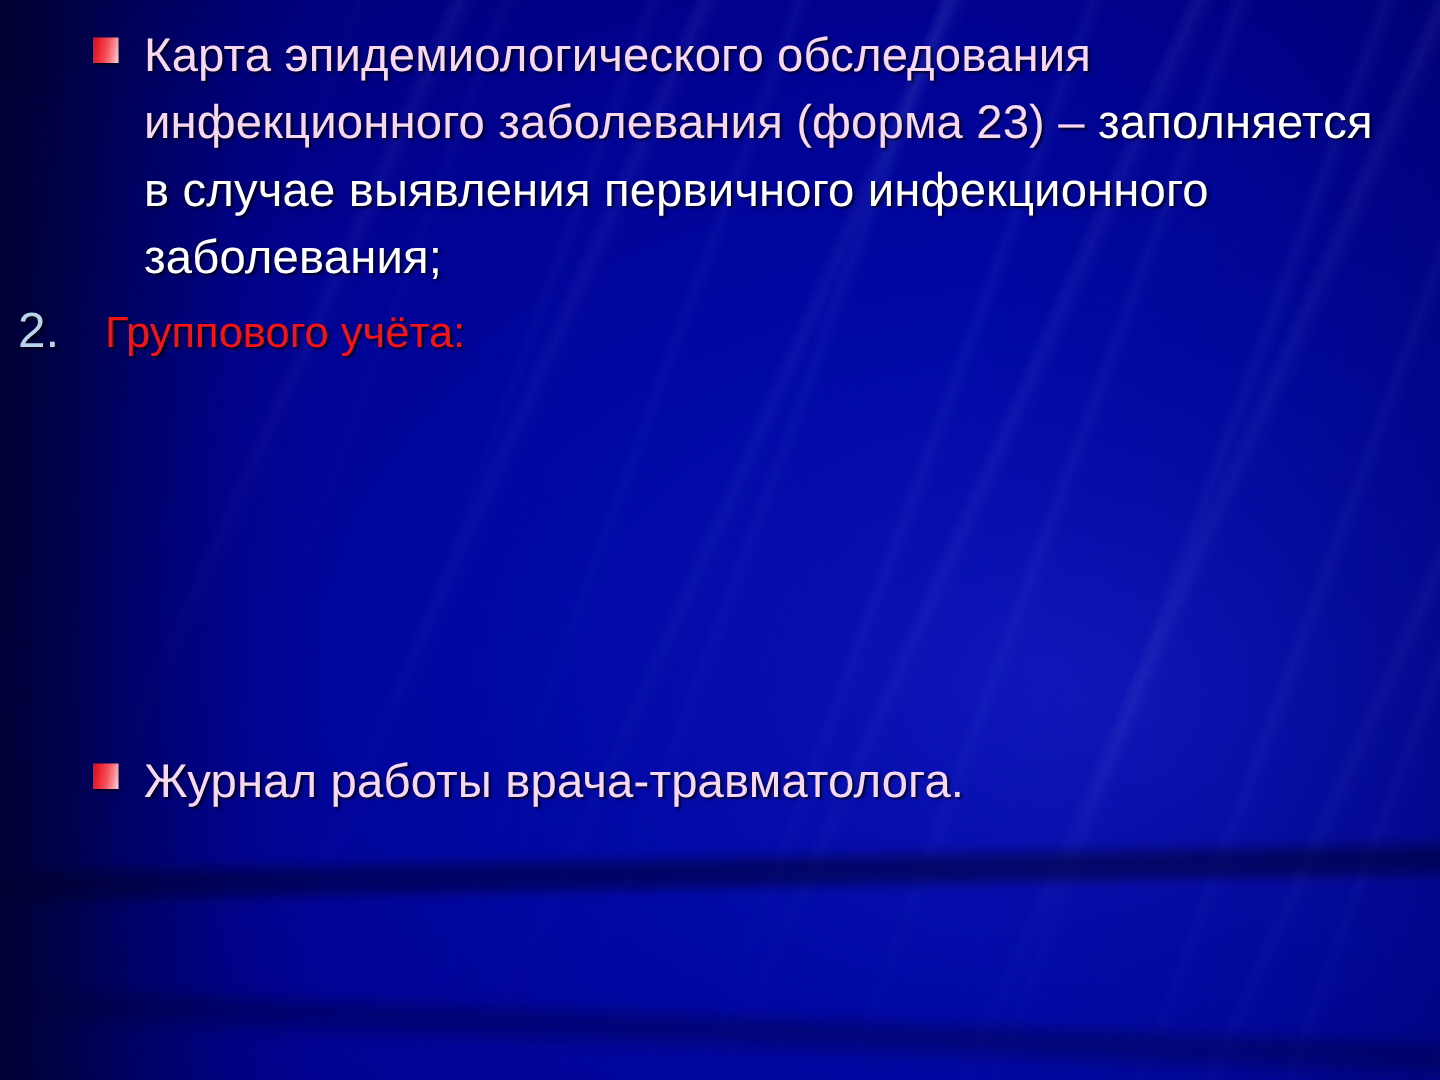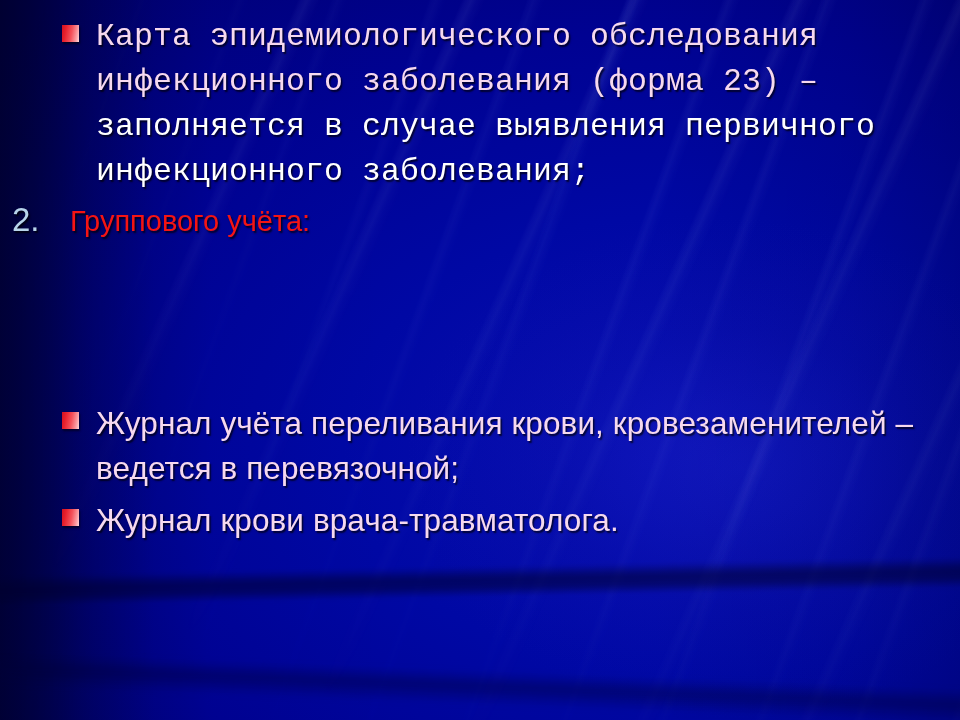--- a/index.html
+++ b/index.html
@@ -166,21 +166,21 @@
     width: 58px;
   }
   .num-text {
     color: #f51414;
     font-size: 29px;
     line-height: 44px;
     text-shadow: 1.5px 1.5px 1.8px rgba(0,0,0,0.75);
   }
 
   
-  #b1 { left: 62px;  top: 14px;  width: 860px; font-family: Liberation Mono, monospace; }
+  #b1 { left: 62px;  top: 14px;  width: 860px; }
   #n2 { left: 12px;  top: 198px; width: 880px; }
   #b2 { left: 62px;  top: 256px; width: 830px; }
   #b3 { left: 62px;  top: 401px; width: 860px; }
   #b4 { left: 62px;  top: 498px; width: 860px; }
 </style>
 </head>
 <body>
 
 <div id="slide">
 
@@ -199,24 +199,20 @@
       <div class="bullet-marker"></div>
       <div class="bullet-text"><span class="line-pink">Карта эпидемиологического обследования</span> <span class="line-pink">инфекционного заболевания (форма 23) –</span> <span class="line-white">заполняется в случае выявления первичного</span> <span class="line-white">инфекционного заболевания;</span></div>
     </div>
 
     <div class="num-block" id="n2">
       <div class="num-label">2.</div>
       <div class="num-text">Группового учёта:</div>
     </div>
 
 
-    <div class="block" id="b3">
-      <div class="bullet-marker"></div>
-      <div class="bullet-text"><span class="line-pink">Журнал учёта переливания крови,</span> <span class="line-pink">кровезаменителей – ведется в перевязочной;</span></div>
-    </div>
 
     <div class="block" id="b4">
       <div class="bullet-marker"></div>
-      <div class="bullet-text"><span class="line-pink">Журнал крови врача-травматолога.</span></div>
+      <div class="bullet-text"><span class="line-pink">Журнал работы врача-травматолога.</span></div>
     </div>
 
   </div>
 </div>
 
 </body></html>

